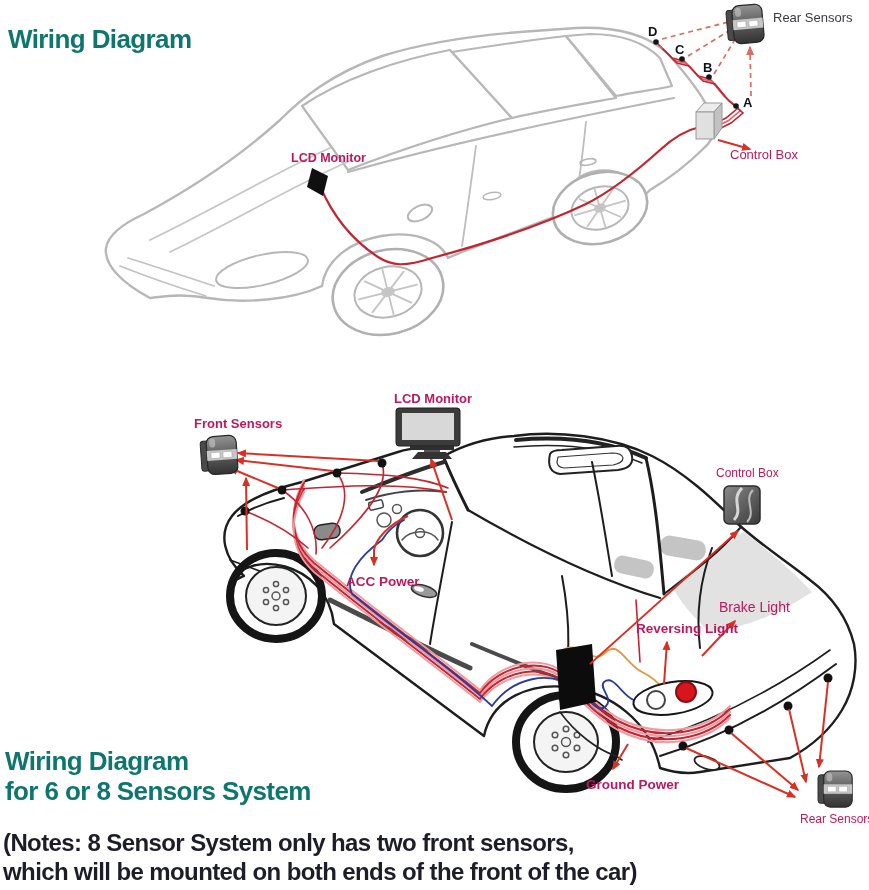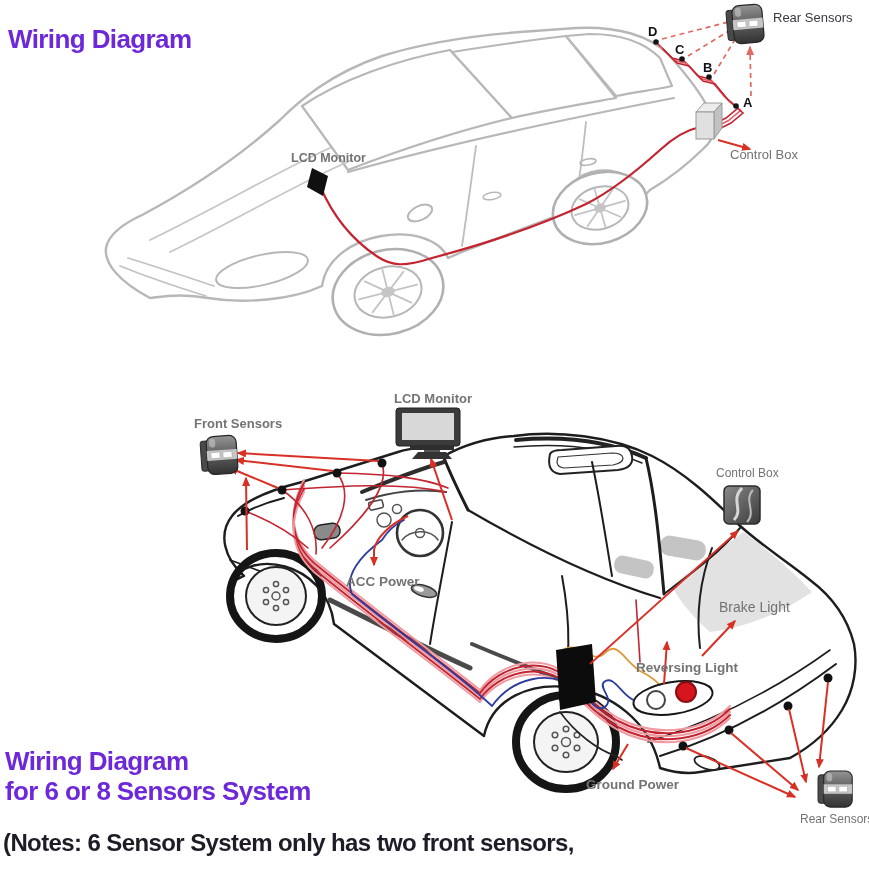--- a/index.html
+++ b/index.html
@@ -1,23 +1,23 @@
 <!DOCTYPE html>
 <html><head>
 <meta charset="utf-8">
 <style>
   html,body{margin:0;padding:0;background:#fff;}
   .canvas{position:relative;width:869px;height:890px;background:#ffffff;overflow:hidden;
           font-family:"Liberation Sans",sans-serif;}
   svg.art{position:absolute;left:0;top:0;}
-  .lbl{position:absolute;color:#737373;font-size:13px;white-space:nowrap;line-height:1;}
+  .lbl{position:absolute;color:#be185d;font-size:13px;white-space:nowrap;line-height:1;}
   .lbl.b{font-weight:700;}
   .lbl.gray{color:#3a3a42;}
   .letter{position:absolute;font-size:13px;font-weight:700;color:#101018;line-height:1;}
-  .title{position:absolute;color:#6d28d9;font-size:26px;font-weight:700;letter-spacing:-0.6px;line-height:1;}
+  .title{position:absolute;color:#0f766e;font-size:26px;font-weight:700;letter-spacing:-0.6px;line-height:1;}
   .notes{position:absolute;color:#1d1d27;font-size:24px;font-weight:700;letter-spacing:-0.6px;line-height:1;}
 </style>
 </head>
 <body>
 
 <div class="canvas">
 
 <svg class="art" width="869" height="890" viewBox="0 0 869 890">
   <defs>
     <marker id="mr" markerWidth="10" markerHeight="9" refX="8" refY="4" orient="auto" markerUnits="userSpaceOnUse">
@@ -290,21 +290,22 @@
 <span class="letter" style="left:648px;top:25px;">D</span>
 <span class="letter" style="left:675px;top:43px;">C</span>
 <span class="letter" style="left:703px;top:61px;">B</span>
 <span class="letter" style="left:743px;top:96px;">A</span>
 
 <span class="lbl b" style="left:194px;top:417px;">Front Sensors</span>
 <span class="lbl b" style="left:394px;top:392px;">LCD Monitor</span>
 <span class="lbl b" style="left:346px;top:575px;font-size:13.5px;text-align:right;">ACC Power</span>
 <span class="lbl" style="left:716px;top:467px;font-size:12px;">Control Box</span>
 <span class="lbl" style="left:719px;top:600px;font-size:14px;">Brake Light</span>
-<span class="lbl b" style="left:636px;top:622px;font-size:13.5px;margin-top:39px;">Reversing Light</span>
+<span class="lbl b" style="left:636px;top:622px;font-size:13.5px;">Reversing Light</span>
 <span class="lbl b" style="left:586px;top:778px;font-size:13.5px;">Ground Power</span>
 <span class="lbl" style="left:800px;top:813px;font-size:12px;">Rear Sensors</span>
 
 <div class="title" style="left:5px;top:748px;">Wiring Diagram</div>
 <div class="title" style="left:5px;top:778px;">for 6 or 8 Sensors System</div>
-<div class="notes" style="left:3px;top:831px;">(Notes: 6 Sensor System only has two front sensors,</div>
+<div class="notes" style="left:3px;top:831px;">(Notes: 8 Sensor System only has two front sensors,</div>
+<div class="notes" style="left:3px;top:860px;">which will be mounted on both ends of the front of the car)</div>
 
 </div>
 
 </body></html>

